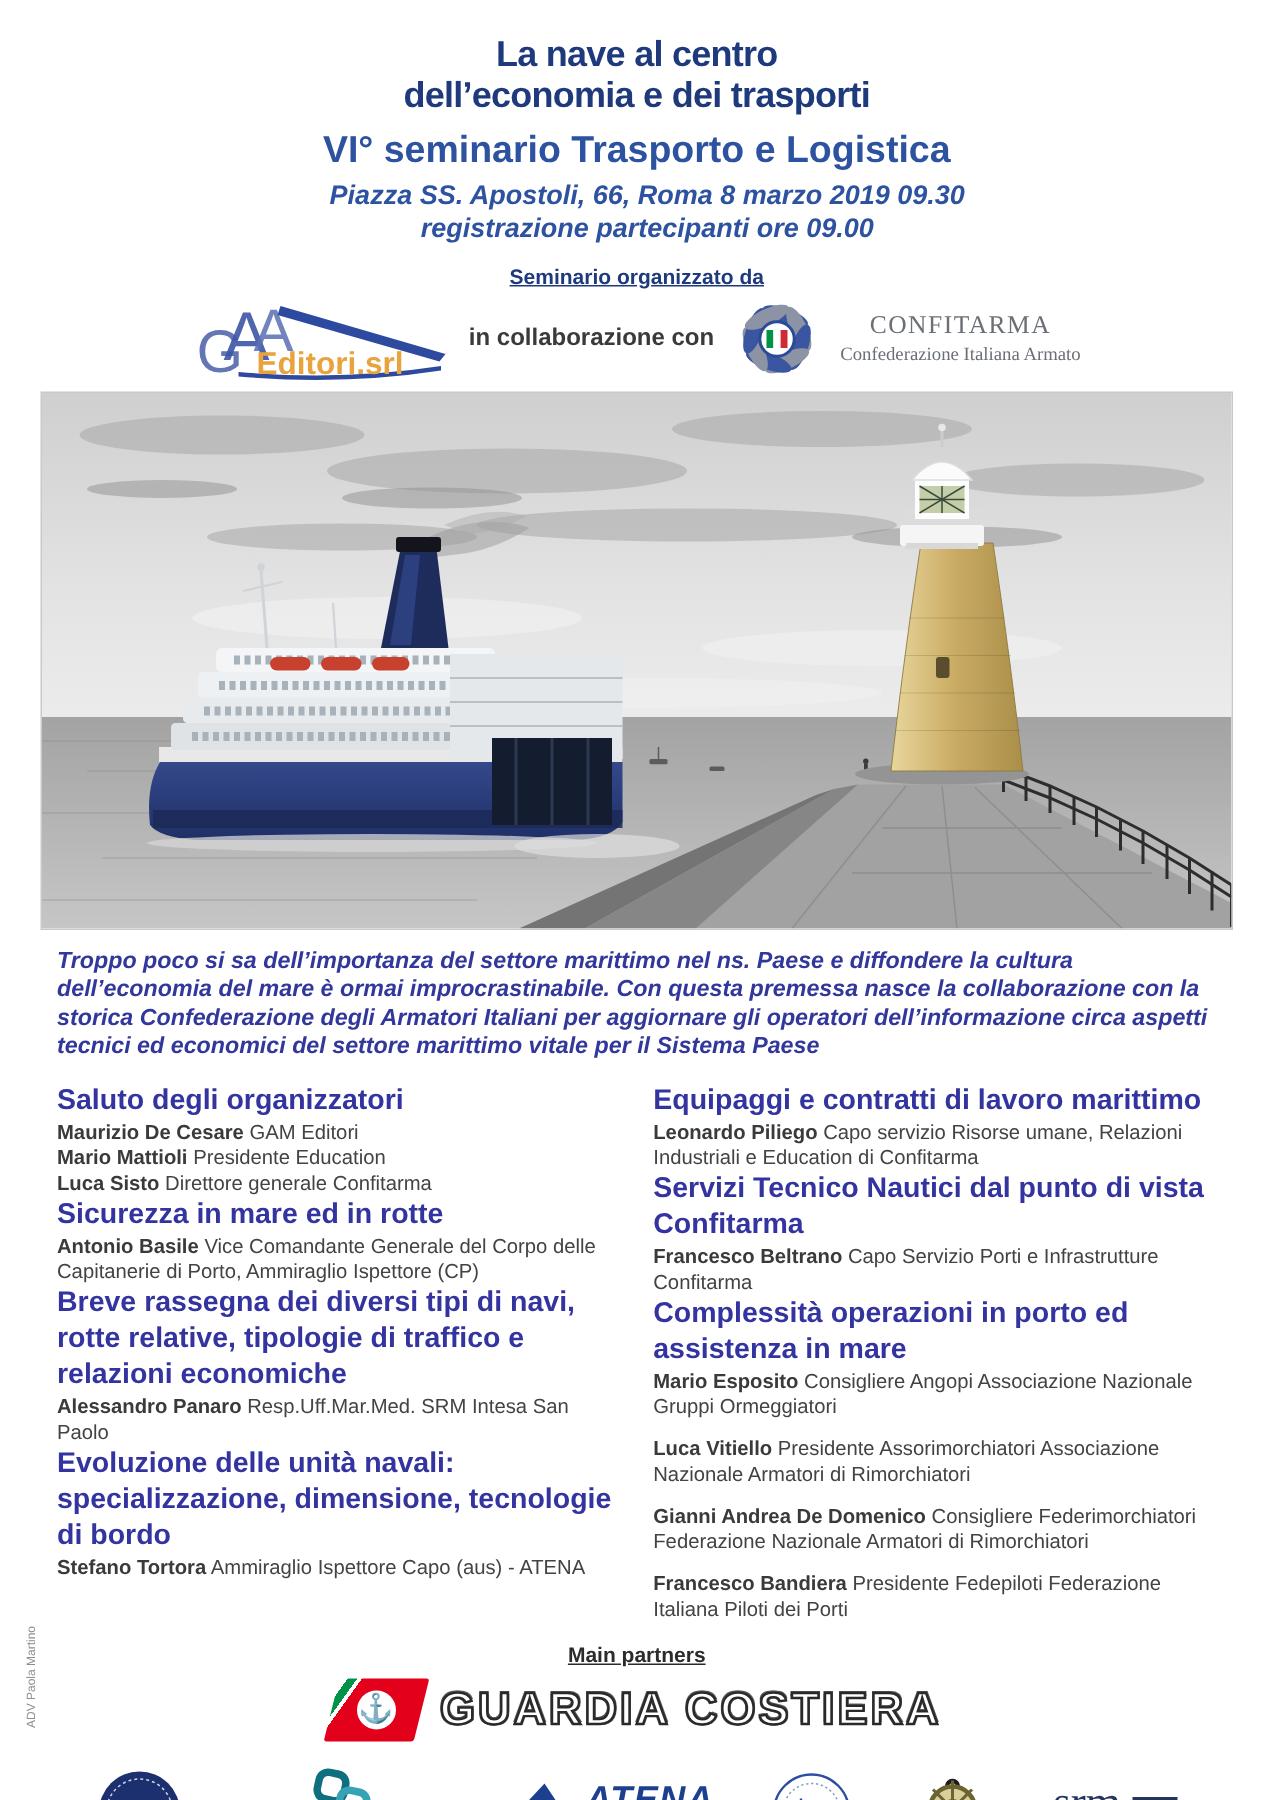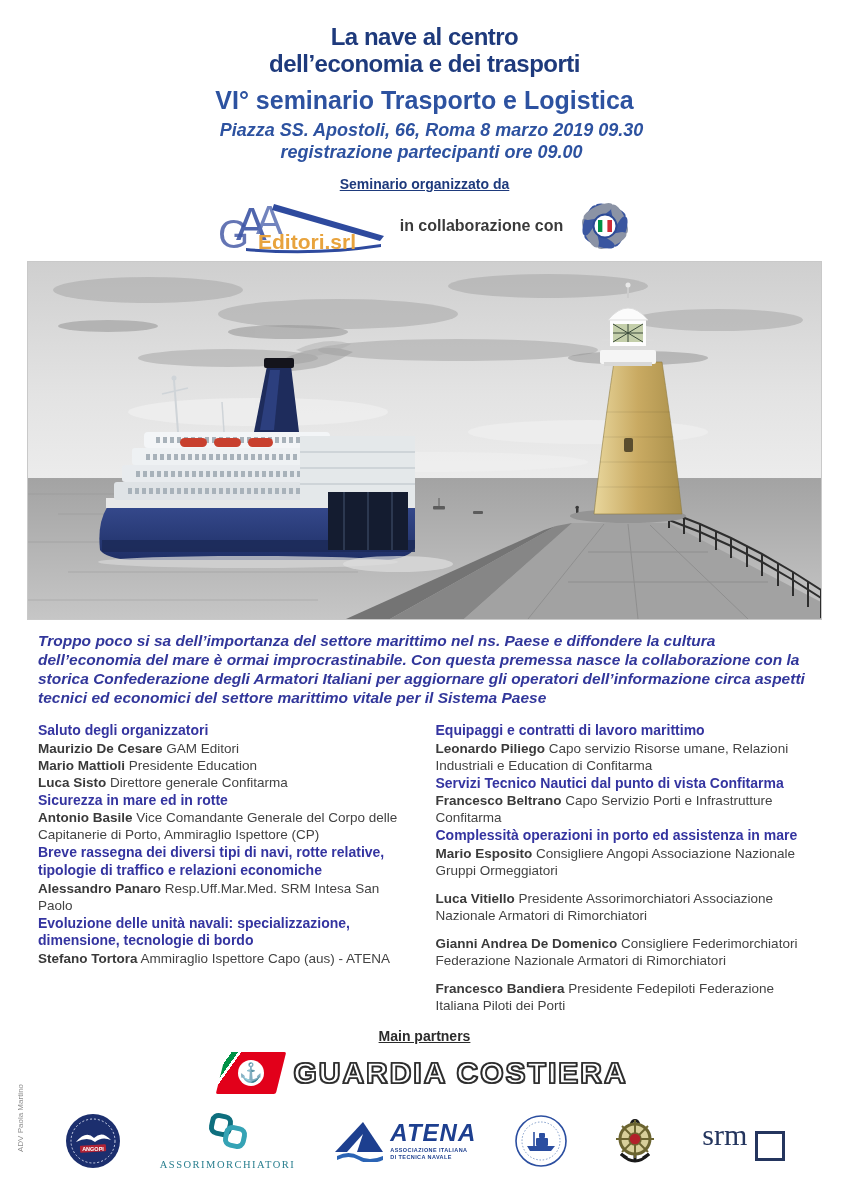--- a/index.html
+++ b/index.html
@@ -18,21 +18,21 @@
   .confitarma-text{ font-family:"Liberation Serif", serif; color:#6b7077; text-align:center;}
   .confitarma-text .c1{ font-size:17px; letter-spacing:1px;}
   .confitarma-text .c2{ font-size:12.5px; margin-top:2px;}
   
   .photo{ width:793px; height:357px; margin:4px auto 0 auto; outline:1px solid #c9c9c9; position:relative;}
   
   .intro{ margin:12px 38px 0 38px; color:#32379b; font-weight:bold; font-style:italic; font-size:15.5px; line-height:1.23;}
   
   .program{ display:flex; gap:22px; margin:14px 38px 0 38px;}
   .col{ flex:1;}
-  .p-h{ color:#3434a0; font-weight:bold; font-size:14px; line-height:1.26; margin-top:1px;}
+  .p-h{ color:#3434a0; font-weight:bold; font-size:19px; line-height:1.26; margin-top:1px;}
   .p-e{ color:#434343; font-size:13.5px; line-height:1.26;}
   .p-e .nm{ font-weight:bold; color:#3a3a3a;}
   .mt10{ margin-top:11px;}
   
   .sec-label{ text-align:center; color:#2b2b2b; font-weight:bold; font-size:14px; text-decoration:underline;}
   .main-partners{ margin-top:14px;}
   .gc-row{ display:flex; justify-content:center; align-items:center; gap:12px; margin-top:8px;}
   .gc-mark{ width:60px; height:42px; transform:skewX(-14deg); border-radius:2px;
     background:linear-gradient(115deg,#ffffff 0 7%, #009246 7% 15%, #ffffff 15% 19%, #e2001a 19%);
     display:flex; align-items:center; justify-content:center;}
@@ -90,20 +90,24 @@
         <ellipse rx="16" ry="5.5" cx="0" cy="-16" fill="#8b93a5" transform="rotate(335)"></ellipse>
       </g>
       <circle r="11.5" fill="#ffffff" stroke="#2c4a96" stroke-width="2"></circle>
       <g>
         <rect x="-7" y="-6" width="4.6" height="12" fill="#009246"></rect>
         <rect x="-2.4" y="-6" width="4.8" height="12" fill="#ffffff"></rect>
         <rect x="2.4" y="-6" width="4.6" height="12" fill="#ce2b37"></rect>
       </g>
     </g>
   </svg>
+  <div class="confitarma-text">
+    <div class="c1">CONFITARMA</div>
+    <div class="c2">Confederazione Italiana Armato</div>
+  </div>
 </div>
 
 <div class="photo">
   <svg width="793" height="357" viewBox="0 0 793 357">
     <defs>
       <linearGradient id="sky" x1="0" y1="0" x2="0" y2="1">
         <stop offset="0" stop-color="#cfcfcf"></stop>
           <stop offset="0.6" stop-color="#e3e3e3"></stop>
           <stop offset="1" stop-color="#ececec"></stop>
       </linearGradient>

